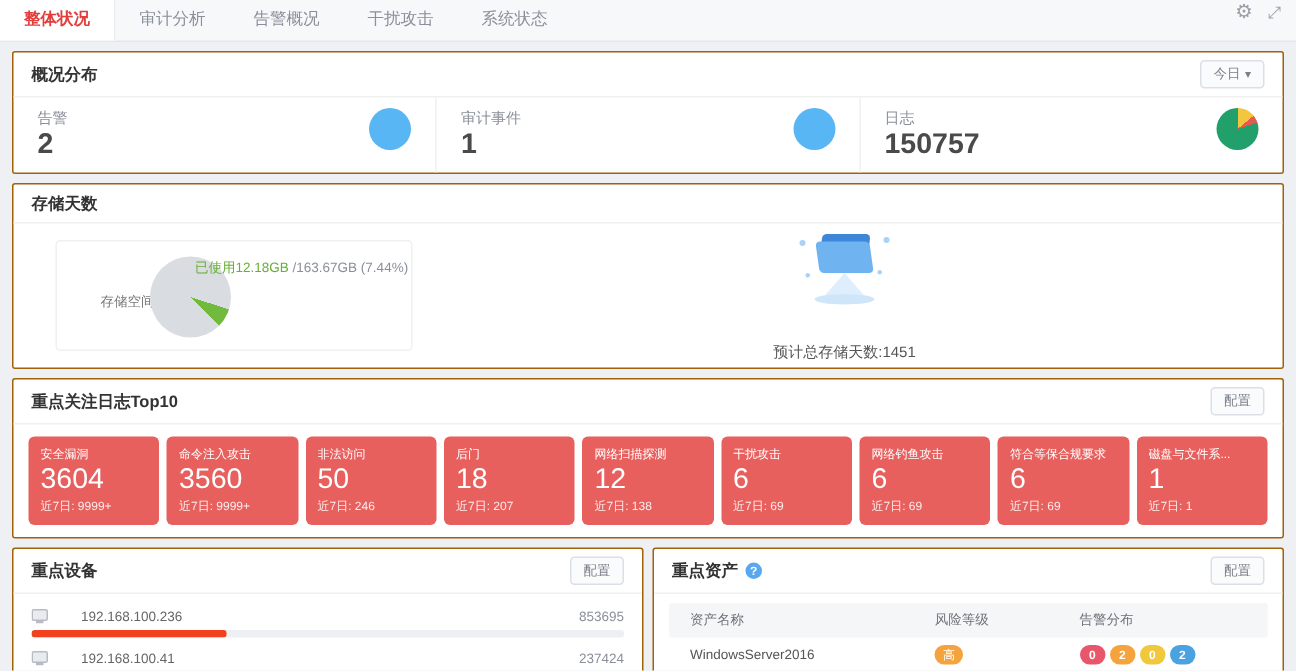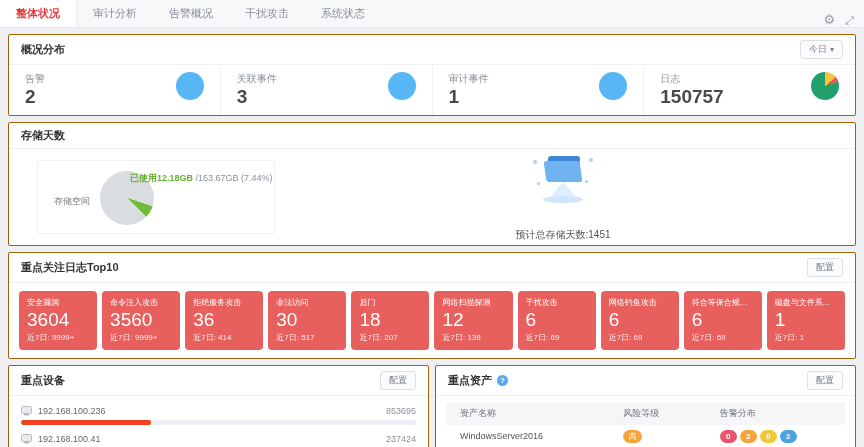--- a/index.html
+++ b/index.html
@@ -1,19 +1,19 @@
 <!DOCTYPE html>
 <html><head>
 <meta charset="utf-8">
 <style>
   *{box-sizing:border-box;margin:0;padding:0}
   body{width:864px;height:447px;overflow:hidden;background:#eef0f3;
        font-family:"Liberation Sans",sans-serif;font-size:11px;color:#333}
   
-  .topbar{display:flex;align-items:flex-end;height:28px;background:#f7f8fa;border-bottom:1px solid #e4e6e9;padding-right:10px}
+  .topbar{display:flex;align-items:flex-start;height:28px;background:#f7f8fa;border-bottom:1px solid #e4e6e9;padding-right:10px}
   .tab{padding:0 16px;line-height:27px;color:#8a8f99;font-size:11px;cursor:pointer;white-space:nowrap}
   .tab.active{background:#fff;color:#e23d3d;border-right:1px solid #ececec;font-weight:bold}
   .topbar-icons{margin-left:auto;display:flex;align-items:center;gap:10px;color:#9aa0a8;font-size:13px}
   .icon-gear::before{content:"⚙"}
   .icon-fullscreen::before{content:"⤢";font-size:11px}
   
   .main{padding:6px 8px;display:flex;flex-direction:column;gap:6px}
   .card{background:#fff;border:1px solid #a16207;border-radius:2px}
   .card-header{display:flex;align-items:center;justify-content:space-between;padding:5px 12px;border-bottom:1px solid #f0f0f0}
   .card-title{font-weight:bold;font-size:11px;color:#333;display:flex;align-items:center;gap:5px}
@@ -23,25 +23,25 @@
   .stats-row{display:flex}
   .stat{flex:1;display:flex;justify-content:space-between;align-items:flex-start;padding:7px 16px;border-right:1px solid #f0f0f0}
   .stat:last-child{border-right:none}
   .stat-label{color:#8a8f99;font-size:10px;margin-bottom:1px}
   .stat-value{font-size:19px;font-weight:bold;color:#4a4a4a;line-height:1.1}
   .stat-icon{width:28px;height:28px;border-radius:50%;background:#58b6f4;flex:none}
   .stat-icon.pie{background:conic-gradient(#f2c63f 0 14%,#e45b4f 14% 20%,#22a06b 20% 100%)}
   
   .storage-body{display:flex;align-items:center;padding:10px 28px;gap:24px;height:96px}
   .disk-card{position:relative;border:1px solid #f0f0f0;border-radius:3px;width:238px;height:74px;flex:none}
-  .disk-label{position:absolute;left:16px;top:34px;color:#777;font-size:9px}
+  .disk-label{position:absolute;left:29px;top:34px;color:#777;font-size:9px}
   .disk-pie{position:absolute;left:62px;top:10px;width:54px;height:54px;border-radius:50%;
             background:conic-gradient(from 108deg,#72ba3d 0 7.44%,#d9dce0 0)}
   .disk-text{position:absolute;left:92px;top:11px;font-size:9px;white-space:nowrap}
-  .disk-used{color:#67b036;font-weight:bold}
+  .disk-used{color:#67b036;font-weight:normal}
   .disk-total{color:#8a8f99}
   .storage-mid{flex:1;display:flex;flex-direction:column;align-items:center;justify-content:center}
   .illus{position:relative;width:76px;height:54px}
   .illus .folder-back{position:absolute;left:22px;top:4px;width:32px;height:24px;background:#3d86d8;border-radius:3px;transform:skewX(-6deg)}
   .illus .folder-front{position:absolute;left:20px;top:9px;width:36px;height:21px;background:#6fb4f0;border-radius:3px;transform:skewX(8deg)}
   .illus .cone{position:absolute;left:24px;top:30px;width:0;height:0;border-left:14px solid transparent;border-right:14px solid transparent;border-bottom:16px solid rgba(160,205,245,.35)}
   .illus .base{position:absolute;left:18px;top:44px;width:40px;height:7px;border-radius:50%;background:#cfe6fa}
   .illus .dot{position:absolute;width:4px;height:4px;border-radius:50%;background:#a9d2f5}
   .days-text{margin-top:22px;font-size:10px;color:#555}
   .compliance-card{flex:none;width:254px;background:#fff;border-radius:4px;box-shadow:0 1px 8px rgba(0,0,0,.10);padding:14px 18px}
@@ -52,21 +52,21 @@
   .cards-row{display:flex;gap:5px;padding:8px 10px}
   .rcard{flex:1;min-width:0;background:#e8605d;border-radius:4px;color:#fff;padding:6px 8px 7px;cursor:pointer}
   .rcard-title{font-size:8px;white-space:nowrap;overflow:hidden;text-overflow:ellipsis}
   .rcard-value{font-size:19px;font-weight:normal;line-height:1.25}
   .rcard-week{font-size:8px;opacity:.88;white-space:nowrap}
   
   .bottom{display:flex;gap:6px;align-items:stretch}
   .bottom .card{flex:1;min-width:0}
   .device-list{padding:4px 12px 0}
   .drow{padding:6px 0 3px}
-  .dline{display:flex;align-items:center;gap:6px;font-size:9px;color:#666}
+  .dline{display:flex;align-items:center;gap:22px;font-size:9px;color:#666}
   .dval{margin-left:auto;color:#8a8f99}
   .track{height:5px;background:#edeff2;border-radius:2px;margin-top:4px;overflow:hidden}
   .fill{height:100%;background:#f2411f;border-radius:2px}
   .thead{display:flex;background:#f5f6f8;padding:5px 14px;color:#6c7278;font-size:9px;margin:6px 10px 0;border-radius:2px}
   .arow{display:flex;align-items:center;padding:5px 14px;margin:0 10px;border-bottom:1px solid #f3f3f3;font-size:9px;color:#555}
   .c-name{width:44%}.c-risk{width:26%}.c-alerts{width:30%}
   .risk{display:inline-flex;align-items:center;justify-content:center;width:19px;height:13px;border-radius:7px;color:#fff;font-size:8px;background:#f5a43d}
   .badges{display:flex;gap:3px}
   .badge{display:inline-flex;align-items:center;justify-content:center;min-width:17px;height:13px;padding:0 3px;border-radius:7px;color:#fff;font-size:8px;font-weight:bold}
   .help{display:inline-flex;align-items:center;justify-content:center;width:11px;height:11px;border-radius:50%;background:#58a7f0;color:#fff;font-size:8px;font-weight:bold}
@@ -108,27 +108,20 @@
     <div class="stats-row">
         <div class="stat">
     <div>
       <div class="stat-label">告警</div>
       <div class="stat-value">2</div>
     </div>
     <div class="stat-icon"></div>
   </div>
         <div class="stat">
     <div>
-      <div class="stat-label">关联事件</div>
-      <div class="stat-value">3</div>
-    </div>
-    <div class="stat-icon"></div>
-  </div>
-        <div class="stat">
-    <div>
       <div class="stat-label">审计事件</div>
       <div class="stat-value">1</div>
     </div>
     <div class="stat-icon"></div>
   </div>
         <div class="stat">
     <div>
       <div class="stat-label">日志</div>
       <div class="stat-value">150757</div>
     </div>
@@ -182,33 +175,25 @@
   </div>
         <div class="rcard">
     <div class="rcard-title">命令注入攻击</div>
     <div class="rcard-value">3560</div>
     <div class="rcard-week">
       <span>近7日:</span>
       <span>9999+</span>
     </div>
   </div>
         <div class="rcard">
-    <div class="rcard-title">拒绝服务攻击</div>
-    <div class="rcard-value">36</div>
-    <div class="rcard-week">
-      <span>近7日:</span>
-      <span>414</span>
-    </div>
-  </div>
-        <div class="rcard">
     <div class="rcard-title">非法访问</div>
-    <div class="rcard-value">30</div>
-    <div class="rcard-week">
-      <span>近7日:</span>
-      <span>517</span>
+    <div class="rcard-value">50</div>
+    <div class="rcard-week">
+      <span>近7日:</span>
+      <span>246</span>
     </div>
   </div>
         <div class="rcard">
     <div class="rcard-title">后门</div>
     <div class="rcard-value">18</div>
     <div class="rcard-week">
       <span>近7日:</span>
       <span>207</span>
     </div>
   </div>

